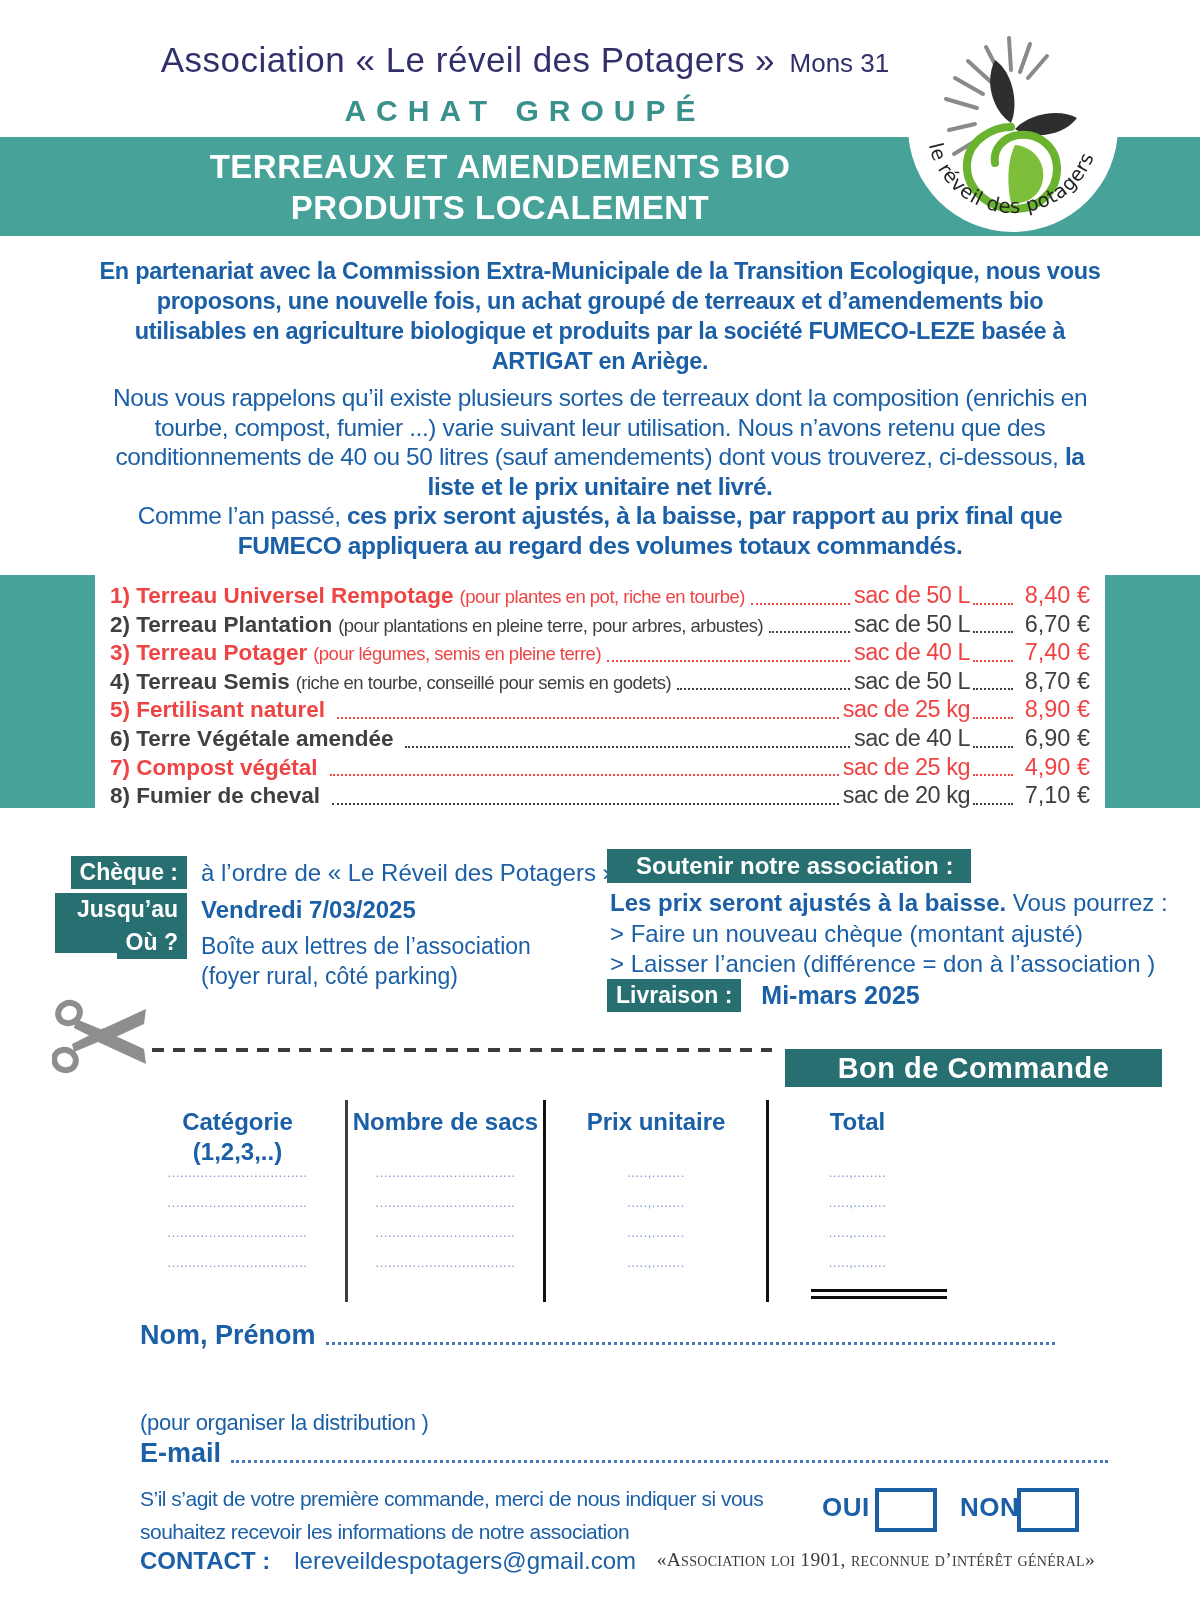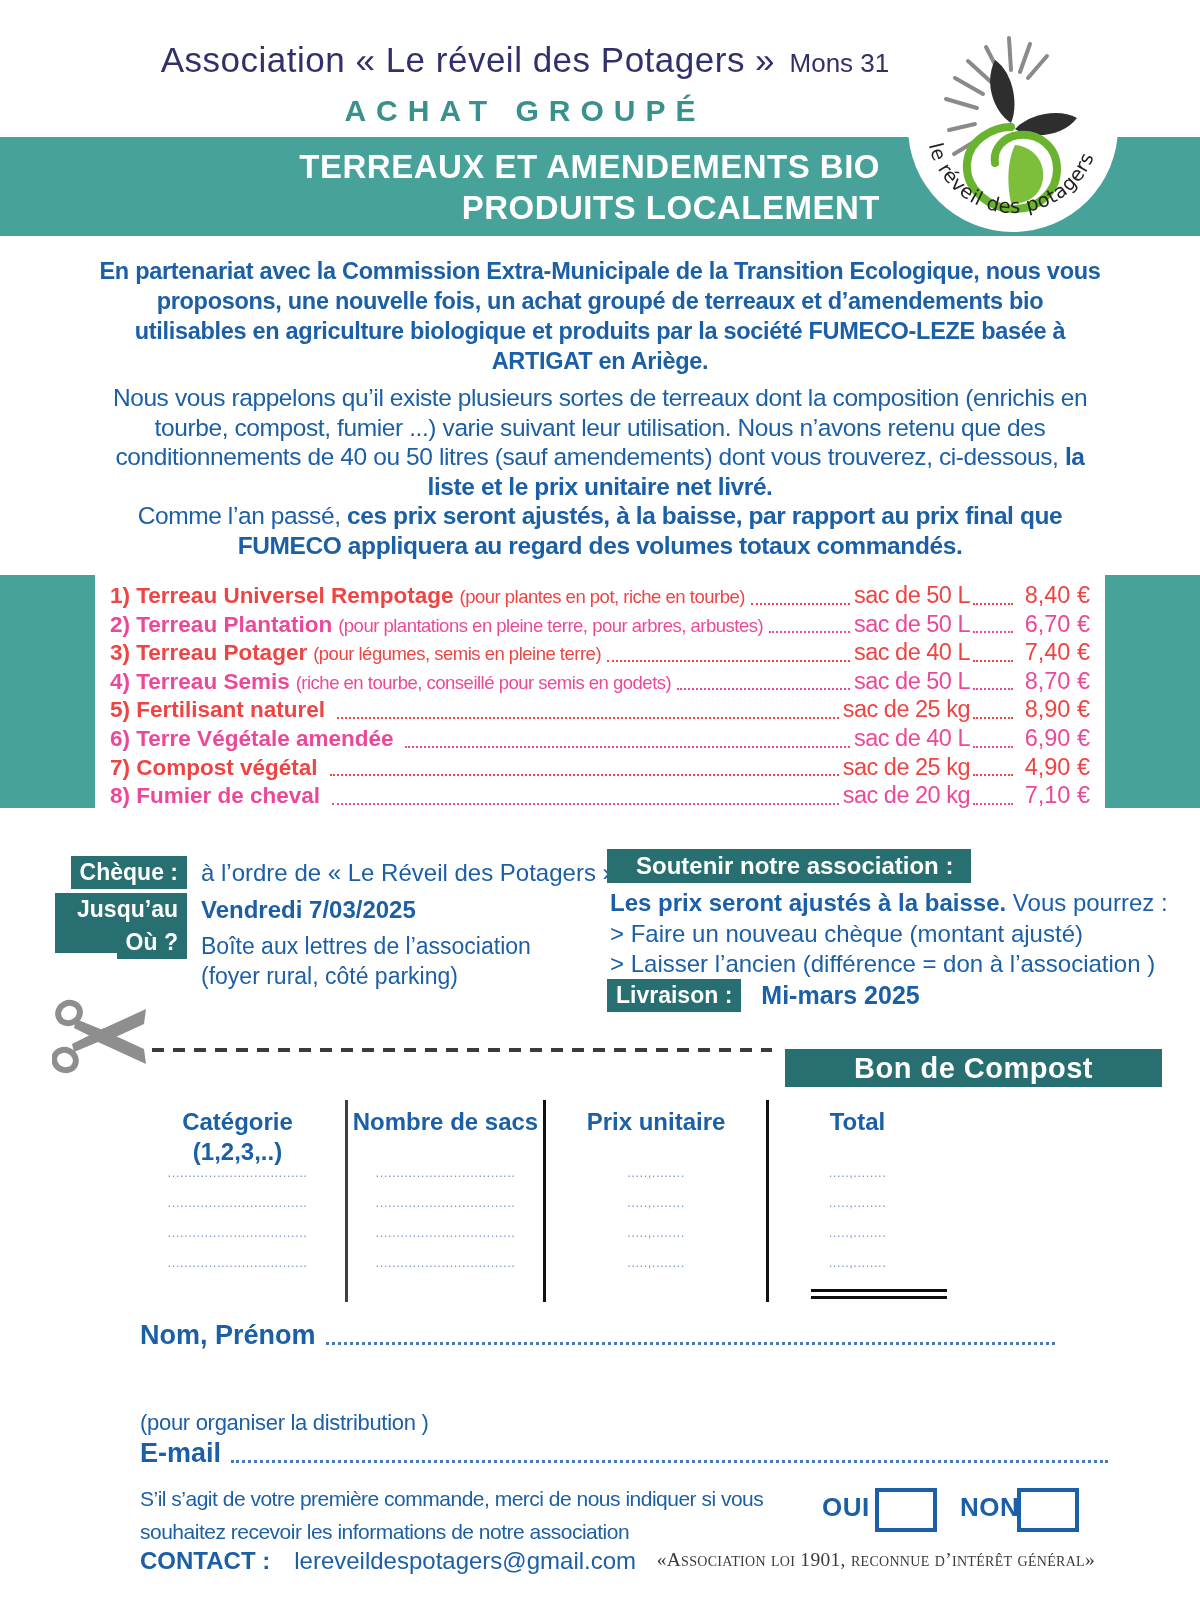--- a/index.html
+++ b/index.html
@@ -7,21 +7,21 @@
         font-family:"Liberation Sans",sans-serif;overflow:hidden;}
 
   
   .assoc-line{position:absolute;left:130px;top:40px;width:790px;text-align:center;
               color:#32306b;white-space:nowrap;}
   .assoc-main{font-size:35px;letter-spacing:0.5px;}
   .assoc-loc{font-size:26px;margin-left:10px;}
   .achat{position:absolute;left:130px;top:94px;width:790px;text-align:center;
          color:#3a918c;font-weight:bold;font-size:30px;letter-spacing:10px;}
   .banner{position:absolute;left:0;top:137px;width:1200px;height:99px;background:#47a29a;}
-  .banner-text{position:absolute;left:120px;top:146px;width:760px;text-align:right;
+  .banner-text{position:absolute;left:120px;top:146px;width:760px;text-align:center;
                color:#fff;font-weight:bold;font-size:33px;line-height:41px;letter-spacing:0.5px;}
   .logo-wrap{position:absolute;left:906px;top:20px;width:214px;height:214px;}
 
   
   .p1{position:absolute;left:98px;top:256px;width:1004px;color:#1b5fa6;font-weight:bold;
       font-size:23.5px;line-height:30px;text-align:center;letter-spacing:-0.3px;}
   .p2wrap{position:absolute;left:92px;top:383px;width:1016px;color:#1b5fa6;
           font-size:24.5px;line-height:29.5px;text-align:center;letter-spacing:-0.4px;}
   .p2wrap p{margin:0;}
   .bold{font-weight:bold;}
@@ -33,21 +33,21 @@
   .plist{position:absolute;left:110px;top:7px;width:980px;}
   .prow{display:flex;align-items:baseline;height:28.6px;white-space:nowrap;}
   .prow .lbl{font-weight:bold;font-size:22.5px;flex-shrink:0;}
   .prow .desc{font-size:18.5px;margin-left:6px;letter-spacing:-0.5px;flex-shrink:0;}
   .prow .lead{flex:1;min-width:8px;border-bottom:2px dotted currentColor;
               align-self:flex-end;margin:0 4px 6px 6px;}
   .prow .lead2{width:40px;border-bottom:2px dotted currentColor;
                align-self:flex-end;margin:0 3px 6px 3px;flex-shrink:1;}
   .prow .size{font-size:23.5px;letter-spacing:-0.5px;flex-shrink:0;}
   .prow .price{font-size:23.5px;width:74px;text-align:right;flex-shrink:0;}
-  .row-blue{color:#ef4444;} .row-teal{color:#ec4899;}
+  .row-blue{color:#ef4444;} .row-teal{color:#404040;}
 
   
   .lblbox{background:#276f70;color:#fff;font-weight:bold;font-size:23px;
           padding:3px 9px;display:inline-block;}
   .info-left-row{position:absolute;left:55px;display:flex;}
   .lblcol{width:132px;text-align:right;flex-shrink:0;}
   .valcol{margin-left:14px;color:#1b5fa6;font-size:24px;padding-top:3px;white-space:nowrap;}
   .valcol.small{font-size:23px;line-height:30px;padding-top:5px;}
   .soutenir-banner{position:absolute;left:607px;top:849px;}
   .soutenir-banner .lblbox{width:326px;padding-left:29px;font-size:24px;}
@@ -257,21 +257,21 @@
       <g fill="#8e8e8e">
         <polygon points="24,21 58,35 50,44 22,30"></polygon>
         <polygon points="22,54 58,39 52,30 20,46"></polygon>
         <polygon points="46,33 94,11 92,26 55,43"></polygon>
         <polygon points="46,44 94,66 92,51 55,34"></polygon>
         <circle cx="52" cy="39" r="5"></circle>
       </g>
     </svg>
   </div>
   <div class="cutline"></div>
-  <div class="bon-banner">Bon de Compost</div>
+  <div class="bon-banner">Bon de Commande</div>
 
   <div class="order-table">
     <div class="otcol c1">
       <div class="colhead">Catégorie</div>
       <div class="colsub">(1,2,3,..)</div>
       <div class="dline dl1">..................................</div>
       <div class="dline dl2">..................................</div>
       <div class="dline dl3">..................................</div>
       <div class="dline dl4">..................................</div>
     </div>

